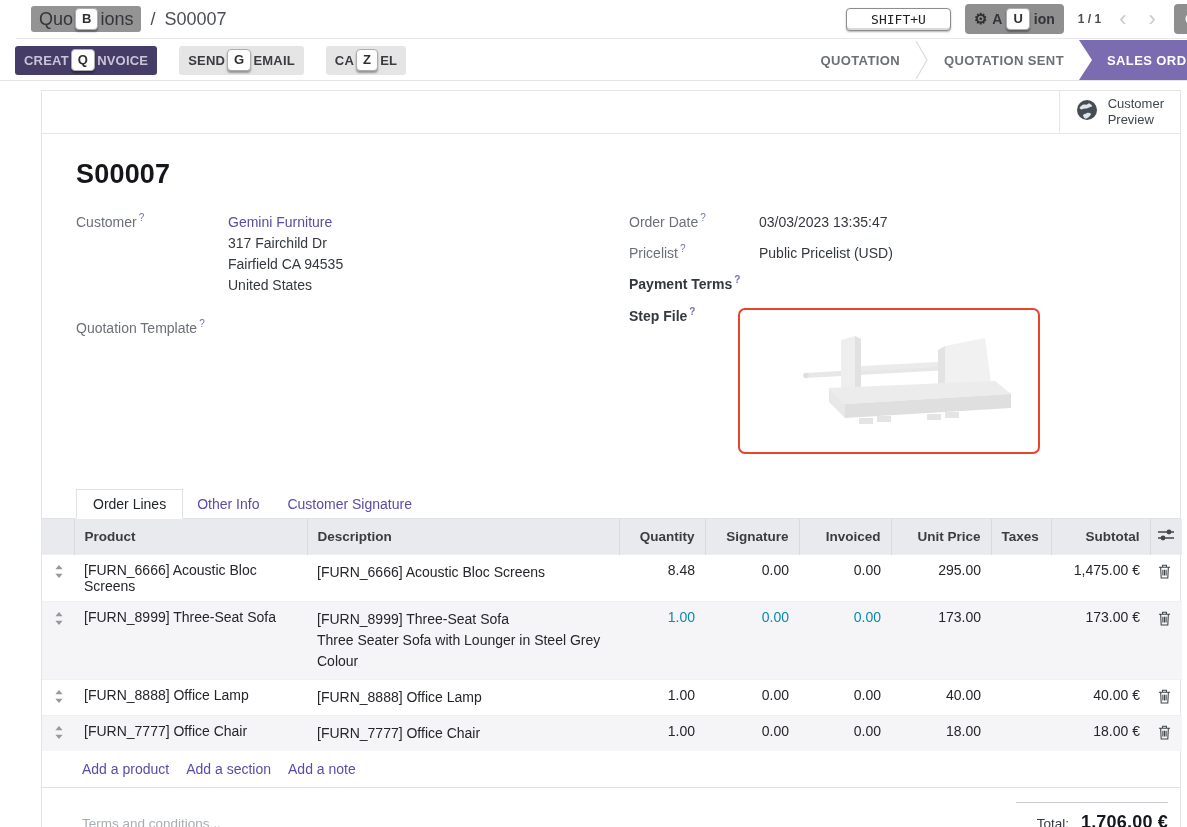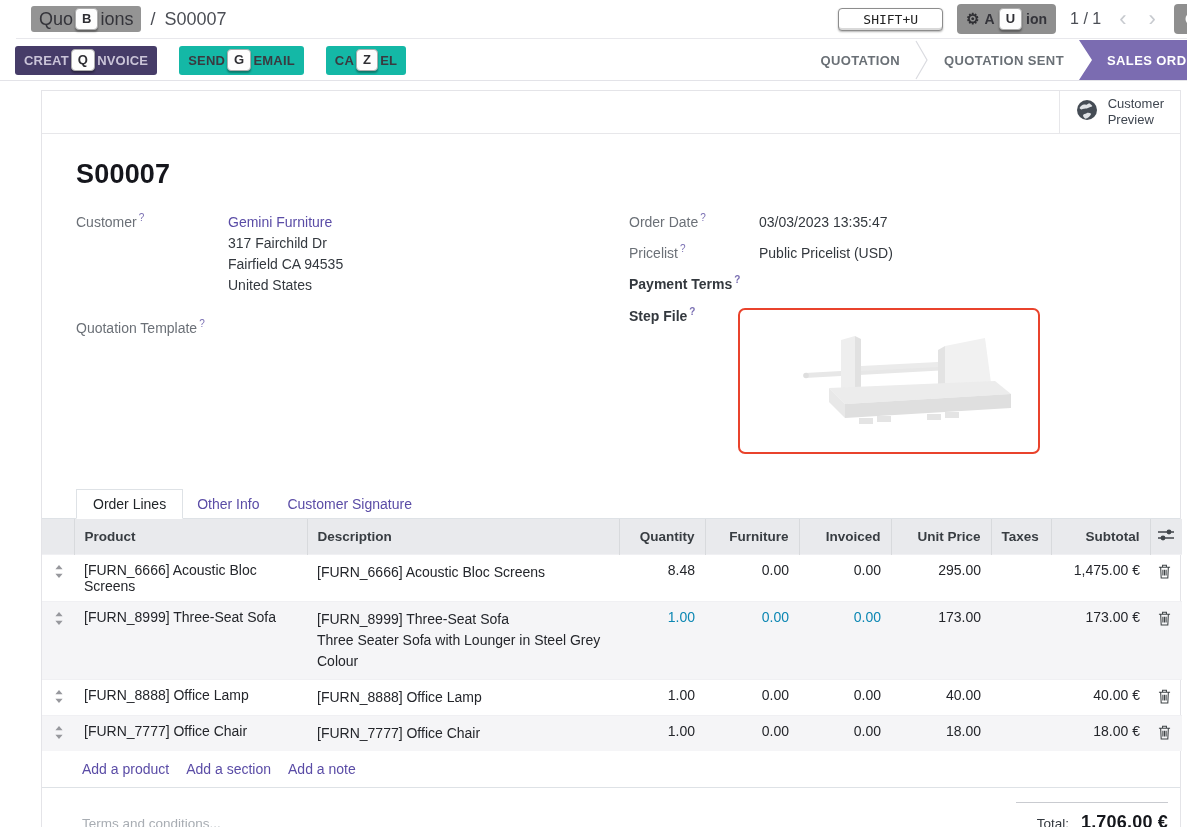--- a/index.html
+++ b/index.html
@@ -33,21 +33,21 @@
     cursor:pointer;
   }
   .bc-current { font-size:18px; color:#4b4e55; margin-left:9px; }
   .topbar-right { margin-left:auto; display:flex; align-items:center; gap:14px; }
   .overlay-btn {
     background:#8f8f8f; border-radius:4px; padding:4px 9px;
     display:inline-flex; align-items:center; gap:2px; font-size:14px;
     font-weight:600; color:#34343a; cursor:pointer;
   }
   .gear { font-size:15px; color:#2f2f33; margin-right:3px; }
-  .pager-value { font-size:16px; color:#4b4e55; }
+  .pager-value { font-size:12px; color:#4b4e55;font-weight:bold; }
   .pager-arrow { font-size:22px; color:#c7cacf; line-height:20px; padding:0 4px; cursor:pointer; }
   .create-clip {
     background:#8f8f8f; border-radius:4px 0 0 4px; height:30px;
     display:flex; align-items:center; padding:0 0 0 11px; margin-right:-14px;
     color:#fff; font-weight:700; font-size:14px; cursor:pointer;
   }
   .create-clip .key { margin-left:6px; width:14px; height:20px; }
 
   
   .toolbar {
@@ -55,21 +55,21 @@
     border-bottom:1px solid #e3e3e8; display:flex; align-items:center;
     padding-left:15px;
     gap:8px;
   }
   .btn {
     height:29px; border-radius:3px; font-size:13px; font-weight:700;
     letter-spacing:.2px; display:inline-flex; align-items:center;
     padding:0 9px; margin-right:14px; cursor:pointer; white-space:nowrap;
   }
   .btn-primary { background:#463c68; color:#cac4d8; }
-  .btn-gray    { background:#14b8a6; color:#3a3a40; }
+  .btn-gray    { background:#e5e5e5; color:#3a3a40; }
   .statusbar { margin-left:auto; display:flex; align-items:center; height:100%; }
   .step {
     padding:0 15px; font-size:13px; font-weight:600; letter-spacing:.4px;
     color:#6a7076; white-space:nowrap; cursor:pointer;
   }
   .step-sep { display:flex; align-items:center; }
   .step-arrow {
     height:40px; background:#7b6cb1; color:#fff; font-size:13px; font-weight:700;
     letter-spacing:.4px; display:flex; align-items:center;
     padding:0 20px 0 28px; width:128px; margin-right:-20px; white-space:nowrap;
@@ -313,21 +313,21 @@
         <col style="width:60px">
         <col style="width:99px">
         <col style="width:32px">
     </colgroup>
     <thead>
       <tr>
         <th></th>
         <th>Product</th>
         <th>Description</th>
         <th class="num">Quantity</th>
-        <th class="num">Furniture</th>
+        <th class="num">Signature</th>
         <th class="num">Invoiced</th>
         <th class="num">Unit Price</th>
         <th>Taxes</th>
         <th class="num">Subtotal</th>
         <th class="c-act">
           <svg width="16" height="12" viewBox="0 0 16 12">
               <path d="M0 3h16M0 9h16" stroke="#41464b" stroke-width="1.4"></path>
               <circle cx="11" cy="3" r="2.4" fill="#41464b"></circle>
               <circle cx="5" cy="9" r="2.4" fill="#41464b"></circle>
             </svg>

